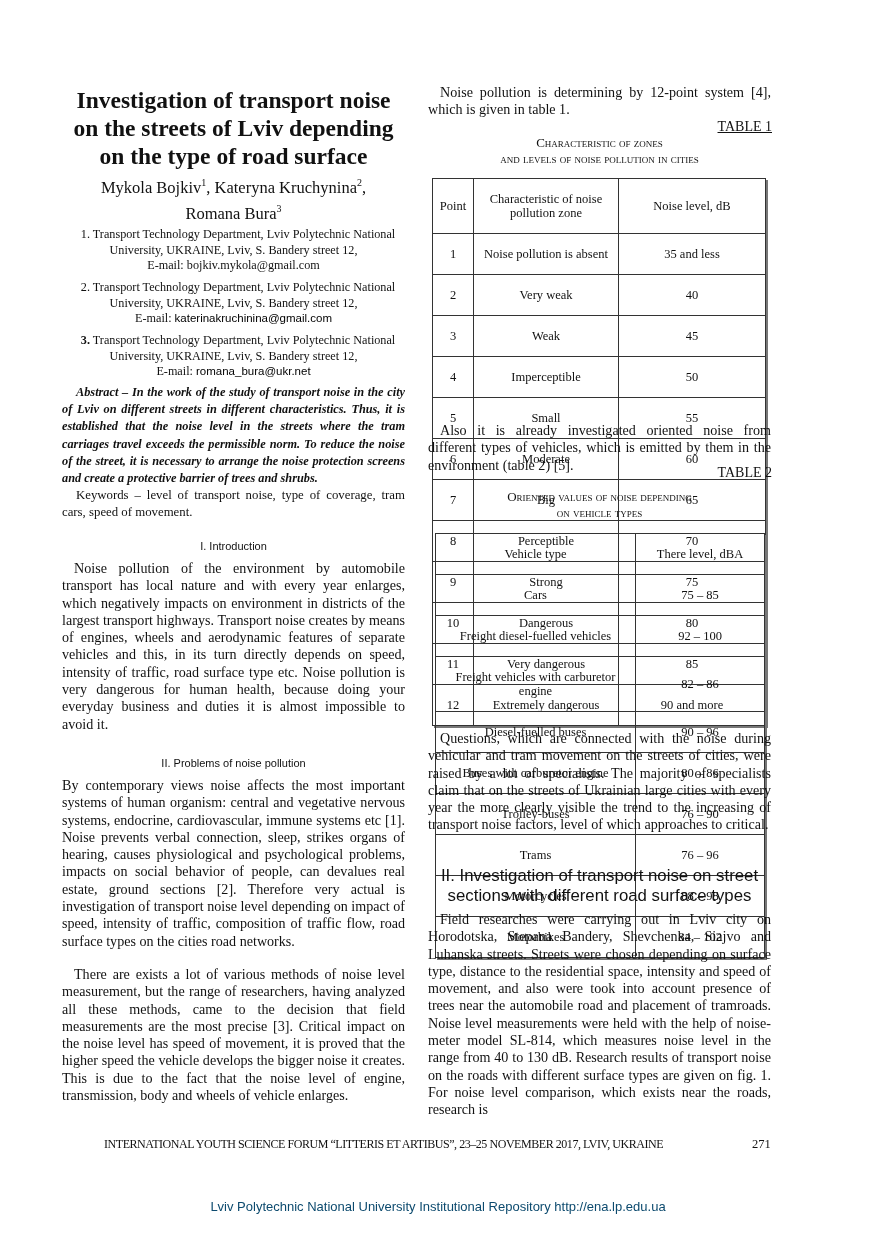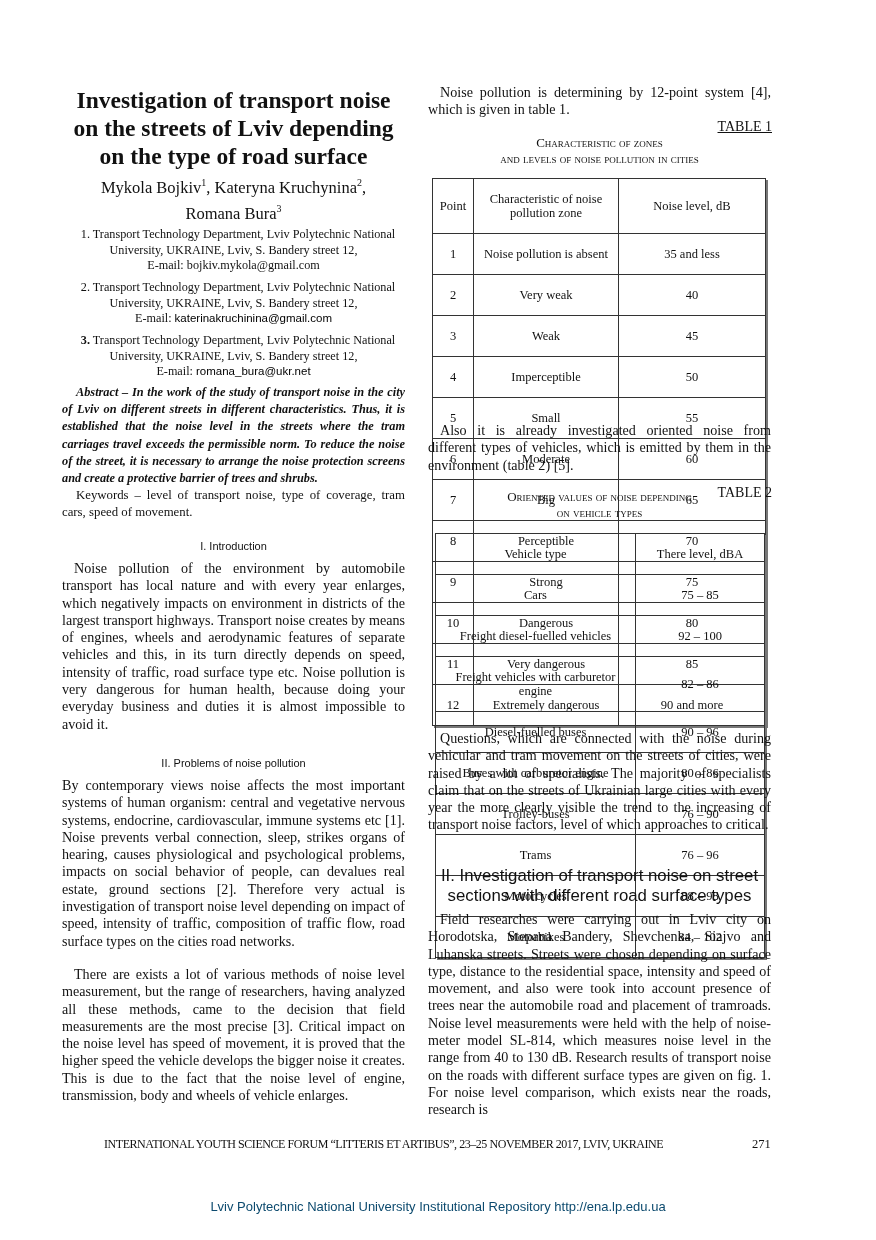--- a/index.html
+++ b/index.html
@@ -156,21 +156,21 @@
       <tr>
         <td>12</td>
         <td>Extremely dangerous</td>
         <td>90 and more</td>
       </tr>
     </tbody>
 </table>
 
 <div class="para indent" style="top:422px; left:428px; width:343px;">Also it is already investigated oriented noise from different types of vehicles, which is emitted by them in the environment (table 2) [5].</div>
 
-<div class="tbl-label" style="top:484px;">TABLE 2</div>
+<div class="tbl-label" style="top:464px;">TABLE 2</div>
 <div class="tbl-caption" style="top:489px; font-variant: small-caps; font-size:13px;">
   <span>Oriented values of noise depending</span><br>
   <span>on vehicle types</span>
 </div>
 
 <table id="t2">
   <thead>
     <tr>
       <th>Vehicle type</th>
       <th>There level, dBA</th>

